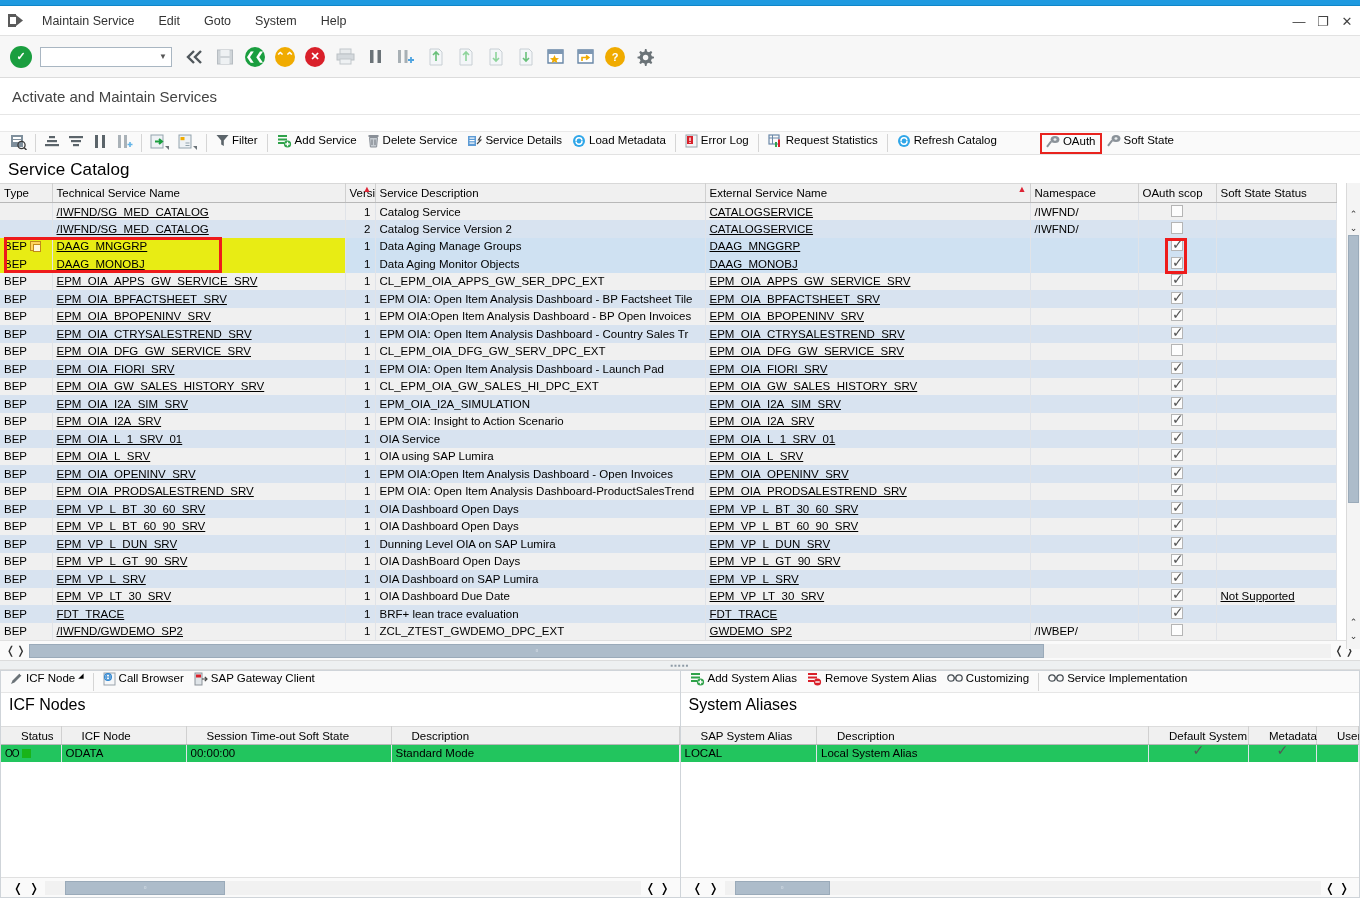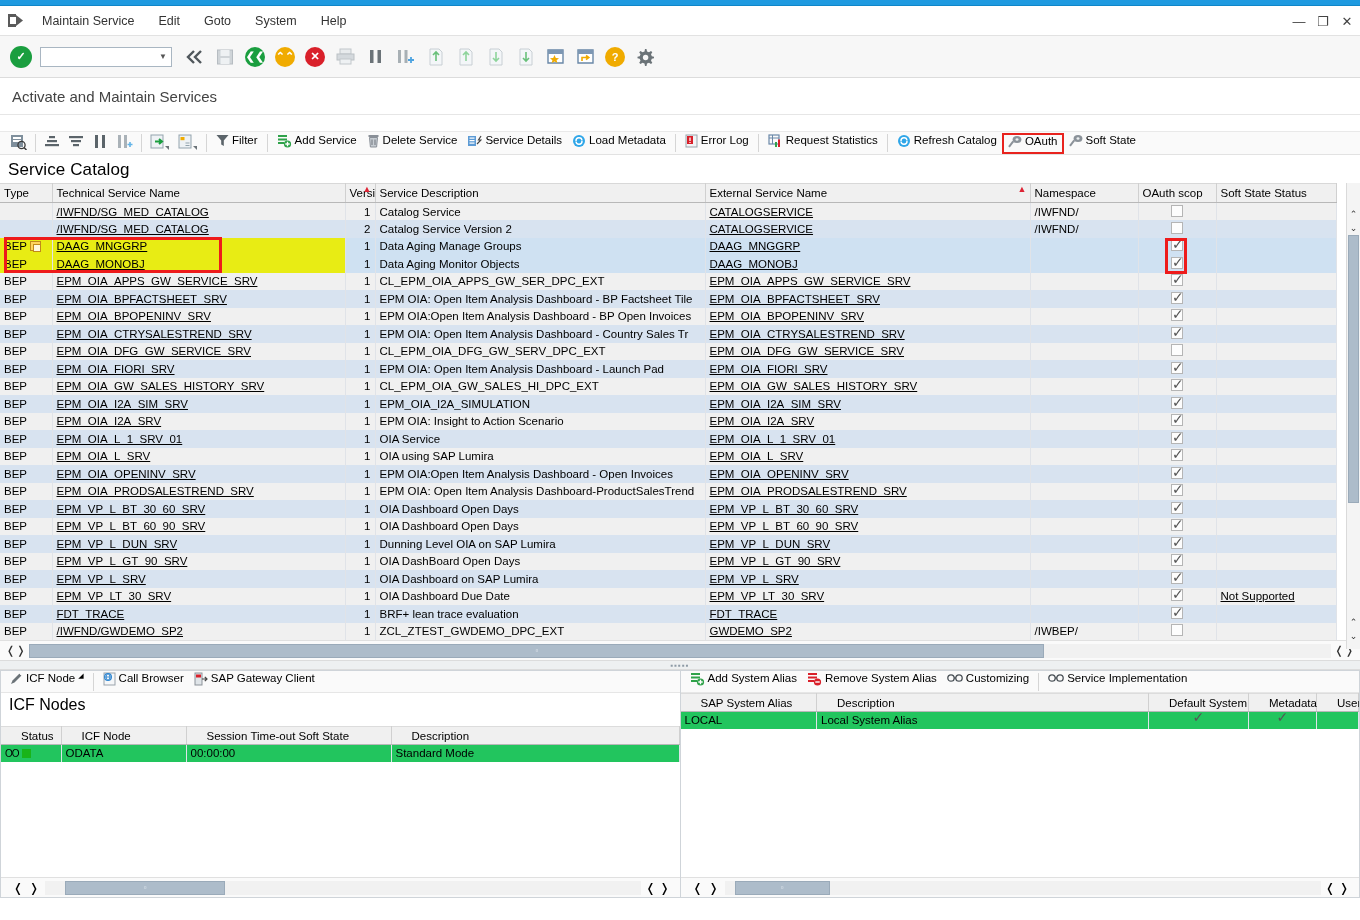--- a/index.html
+++ b/index.html
@@ -67,21 +67,21 @@
     padding-left: 6px; gap:0px; background:#fafafa;
     border-top:1px solid #e9e9e9; border-bottom:1px solid #e2e2e2;
   }
   .fbtn {
     height: 21px; display:flex; align-items:flex-start; gap:3px;
     padding: 0 4px; font-size:11.5px; border:1px solid transparent;
     white-space:nowrap; color:#000;
   }
   .fbtn.iconly { padding: 0 3px; }
   .fsep { width:1px; height:18px; background:#d5d5d5; margin:0 4px; }
-  .fbtn.redbox { border:2px solid #e8231e; }
+  .fbtn.redbox { border:2px solid #e8231e;margin-left:38px; }
 
   
   .catalog-head {
     font-size: 17px; padding: 5px 0 3px 8px; color:#000; letter-spacing:0.1px;
   }
 
   
   .grid-wrap { position:relative; }
   table.grid { border-collapse: collapse; width: 1336px; table-layout: fixed; }
   table.grid th {
@@ -895,20 +895,21 @@
           <span>
             <svg width="16" height="11" viewBox="0 0 16 11">
               <circle cx="4" cy="6" r="3.2" fill="none" stroke="#4a5157" stroke-width="1.3"></circle>
               <circle cx="12" cy="6" r="3.2" fill="none" stroke="#4a5157" stroke-width="1.3"></circle>
               <path d="M7.2 6 L8.8 6" stroke="#4a5157" stroke-width="1.3"></path>
             </svg>
           </span>
           <span>Service Implementation</span>
         </div>
       </div>
+      <div class="pane-title">System Aliases</div>
       <table class="sub">
         <colgroup>
             <col style="width:136px">
             <col>
             <col style="width:100px">
             <col style="width:68px">
             <col style="width:42px">
           </colgroup>
         <thead>
           <tr>

